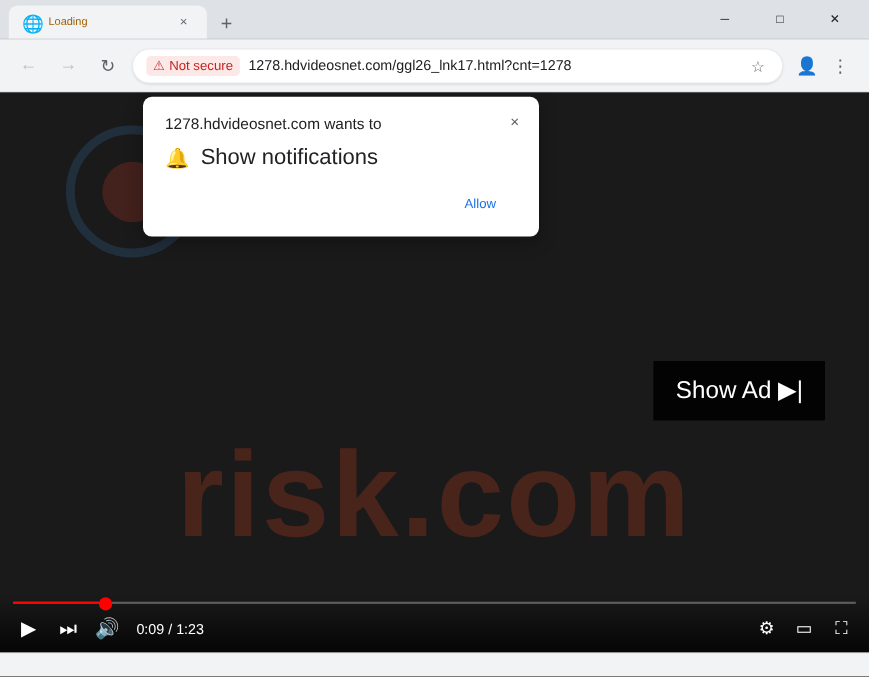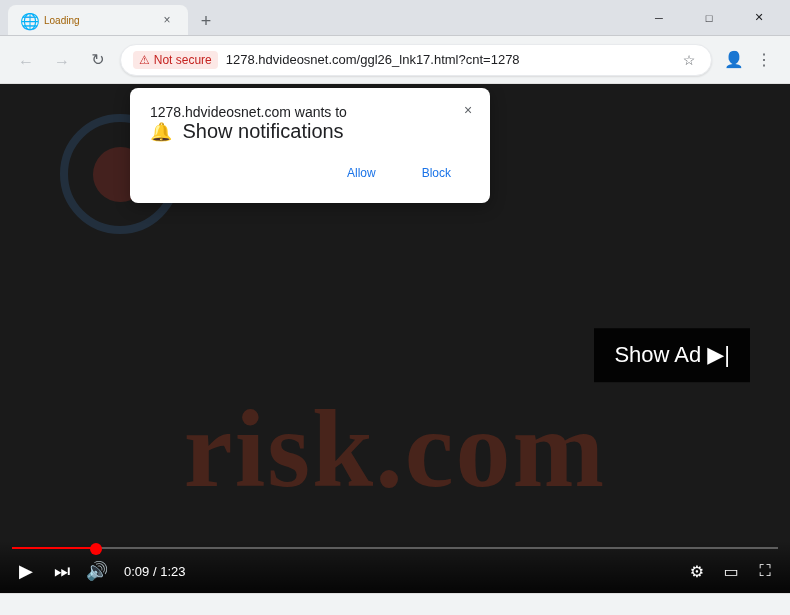--- a/index.html
+++ b/index.html
@@ -60,21 +60,21 @@
     
     .content-area { flex: 1; position: relative; overflow: hidden; background: #1a1a1a; }
 
     
     .video-bg {
       position: absolute; inset: 0; background: #1a1a1a;
       display: flex; align-items: center; justify-content: center;
     }
     .watermark-text {
       font-size: 110px; font-weight: bold; color: rgba(180, 60, 30, 0.3);
-      font-family: Liberation Serif, serif; letter-spacing: 2px;
+      font-family: Liberation Sans, sans-serif; letter-spacing: 2px;
       position: absolute; bottom: 80px; left: 50%; transform: translateX(-50%);
       white-space: nowrap;
     }
     .watermark-logo {
       position: absolute; left: 60px; top: 30px; width: 120px; height: 120px;
       opacity: 0.25;
     }
     .watermark-logo .circle-outer {
       width: 120px; height: 120px; border-radius: 50%; border: 8px solid #3a6ea5;
       display: flex; align-items: center; justify-content: center;
@@ -113,21 +113,21 @@
       box-shadow: 0 4px 16px rgba(0,0,0,0.3);
       padding: 16px 20px 16px 20px;
       width: 360px; z-index: 100;
     }
     .notif-close {
       position: absolute; right: 10px; top: 10px;
       width: 24px; height: 24px; border-radius: 50%;
       display: flex; align-items: center; justify-content: center;
       font-size: 14px; color: #5f6368; cursor: pointer;
     }
-    .notif-site { font-size: 14px; color: #202124; margin-bottom: 0; font-weight: 400; }
+    .notif-site { font-size: 14px; color: #202124; margin-bottom: 12px; font-weight: 400; }
     .notif-row { display: flex; align-items: center; gap: 10px; margin-bottom: 16px; }
     .bell-icon { font-size: 18px; color: #5f6368; }
     .notif-label { font-size: 20px; color: #202124; }
     .notif-buttons { display: flex; justify-content: flex-end; gap: 8px; }
     .notif-btn {
       padding: 6px 18px; border-radius: 4px; font-size: 12px; font-weight: 500;
       cursor: pointer; border: 1px solid transparent;
     }
     .notif-btn-allow { background: transparent; border-color: transparent; color: #1a73e8; }
     .notif-btn-block { background: transparent; border-color: transparent; color: #1a73e8; }
@@ -195,21 +195,20 @@
 
     <div class="notif-dialog">
       <span class="notif-close">×</span>
       <div class="notif-site">1278.hdvideosnet.com wants to</div>
       <div class="notif-row">
         <span class="bell-icon">🔔</span>
         <span class="notif-label">Show notifications</span>
       </div>
       <div class="notif-buttons">
         <button class="notif-btn notif-btn-allow">Allow</button>
-        <button class="notif-btn notif-btn-block">Block</button>
       </div>
     </div>
 
     <div class="skip-ad-btn">Show Ad ▶|</div>
 
     <div class="video-controls">
       <div class="progress-bar-wrap">
         <div class="progress-bar-fill" style="width: 11%"></div>
         <div class="progress-dot"></div>
       </div>

